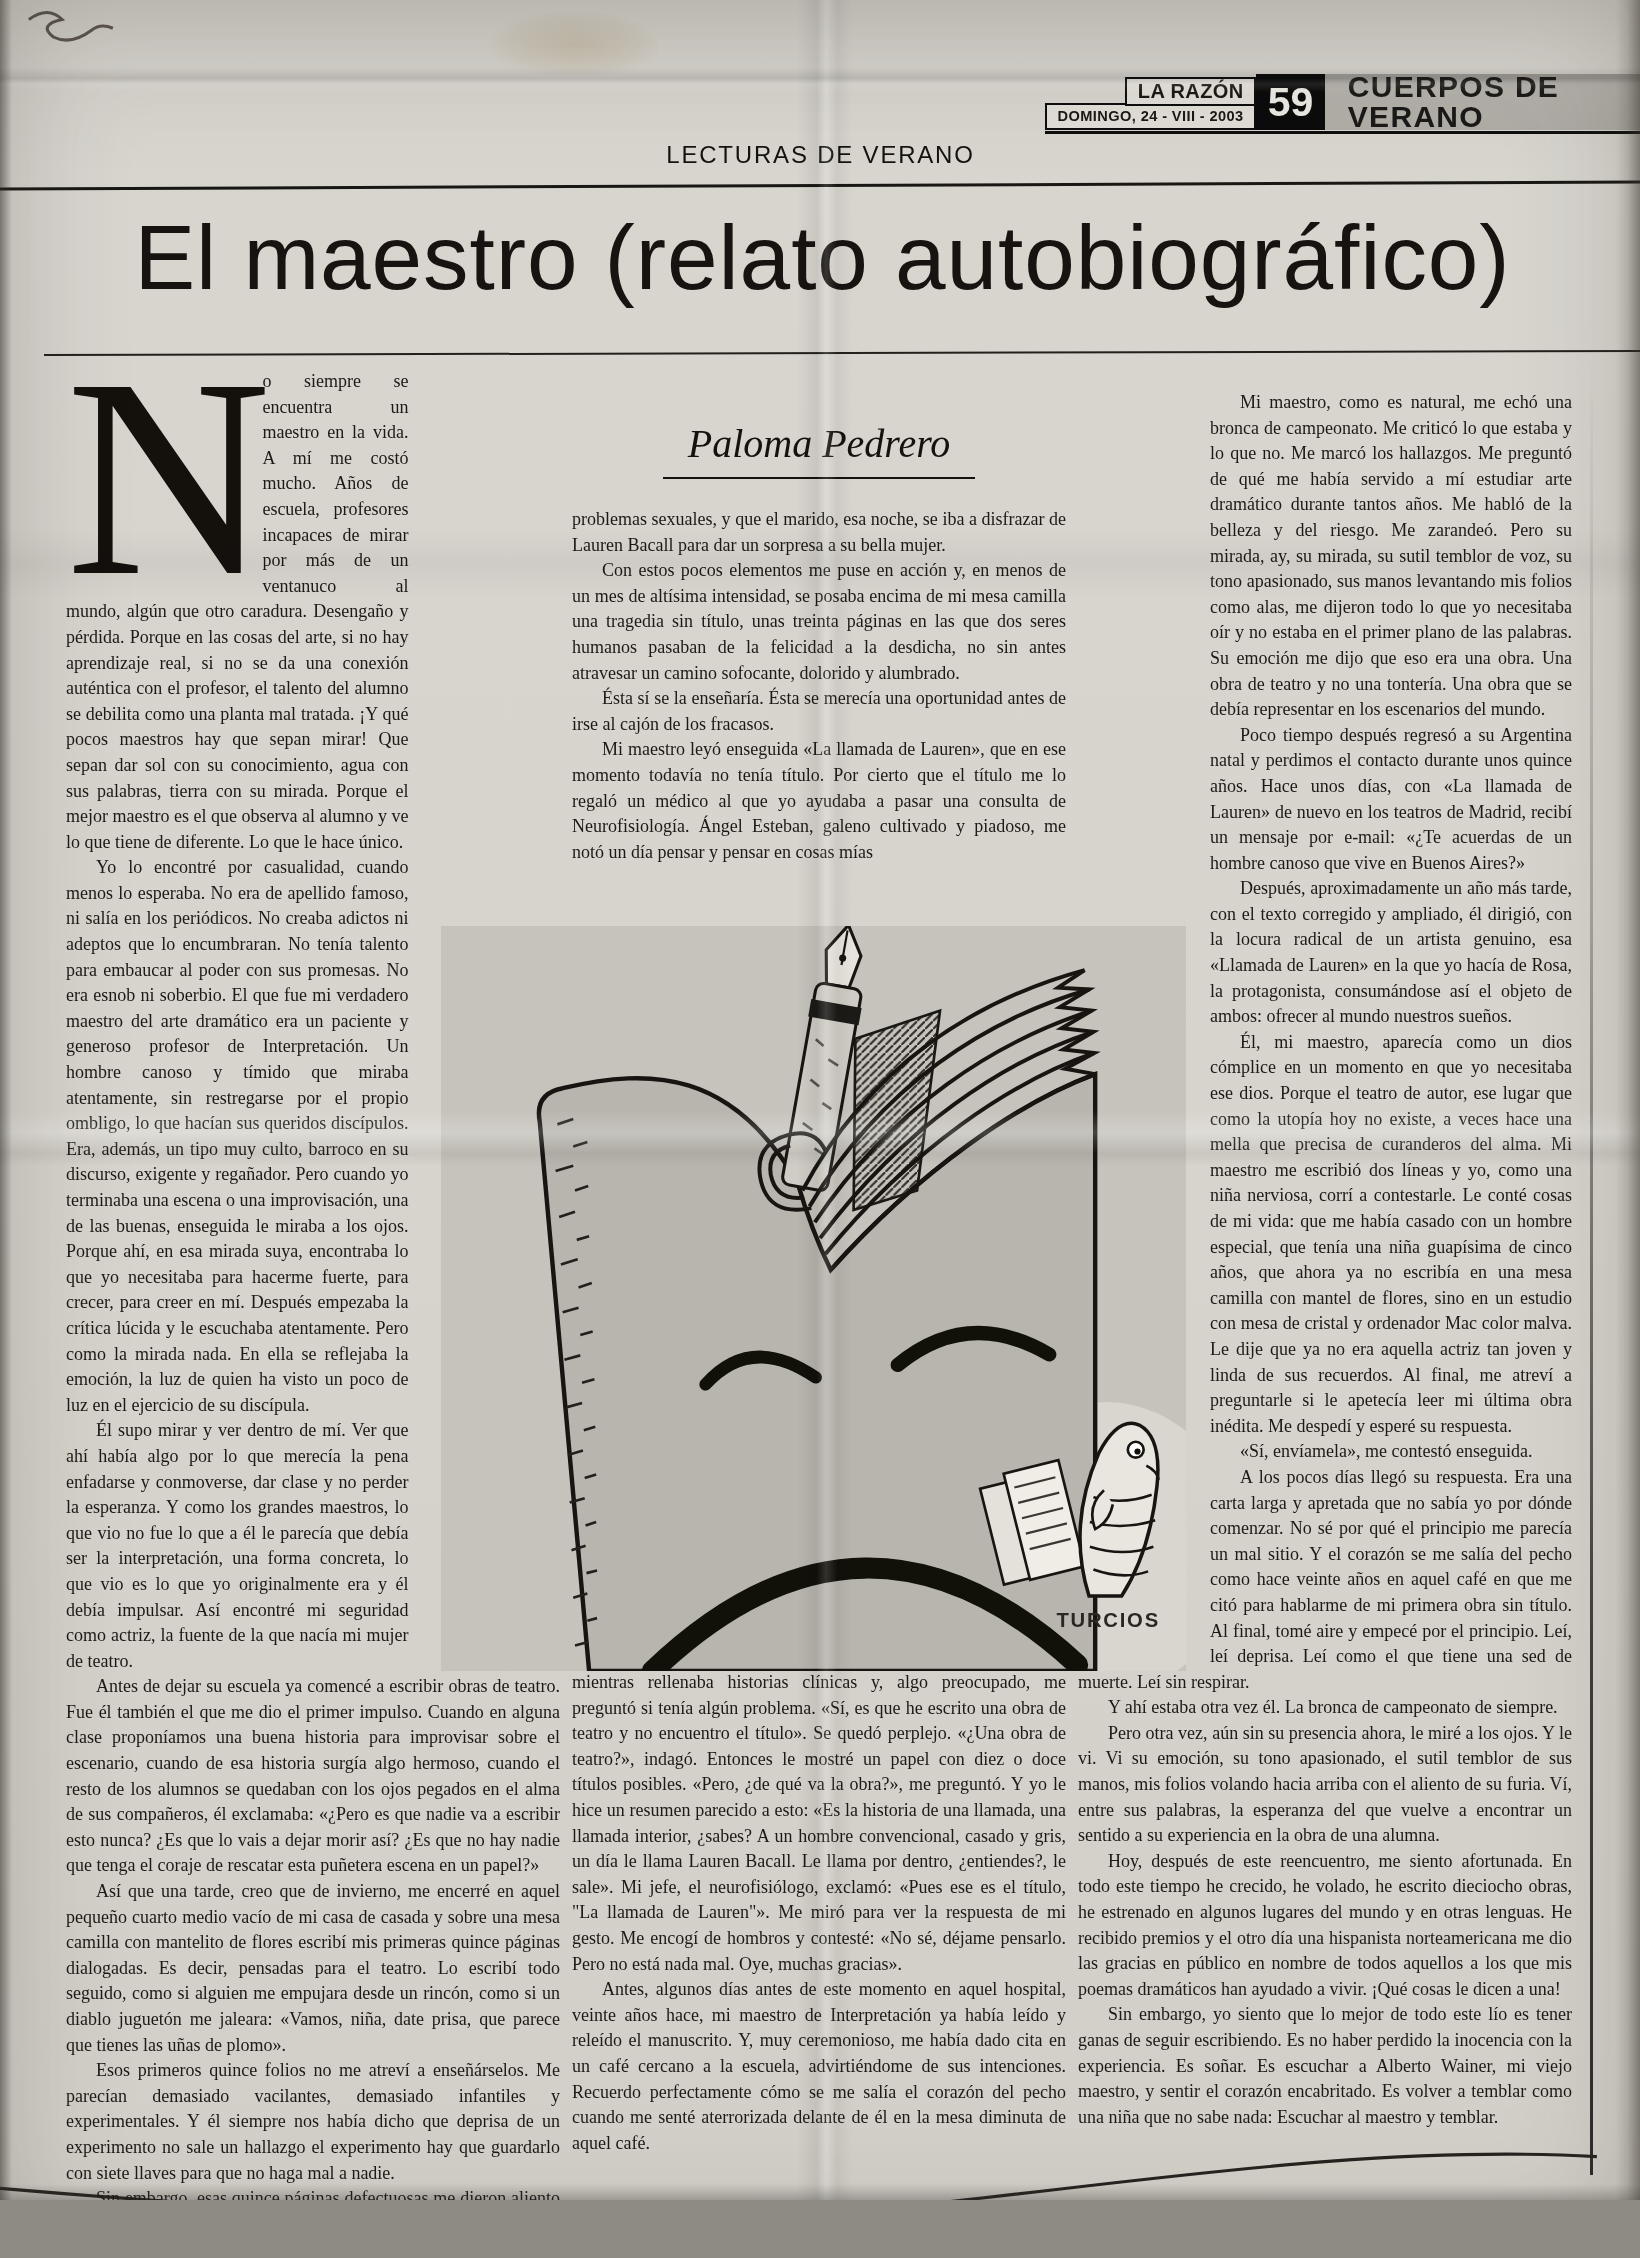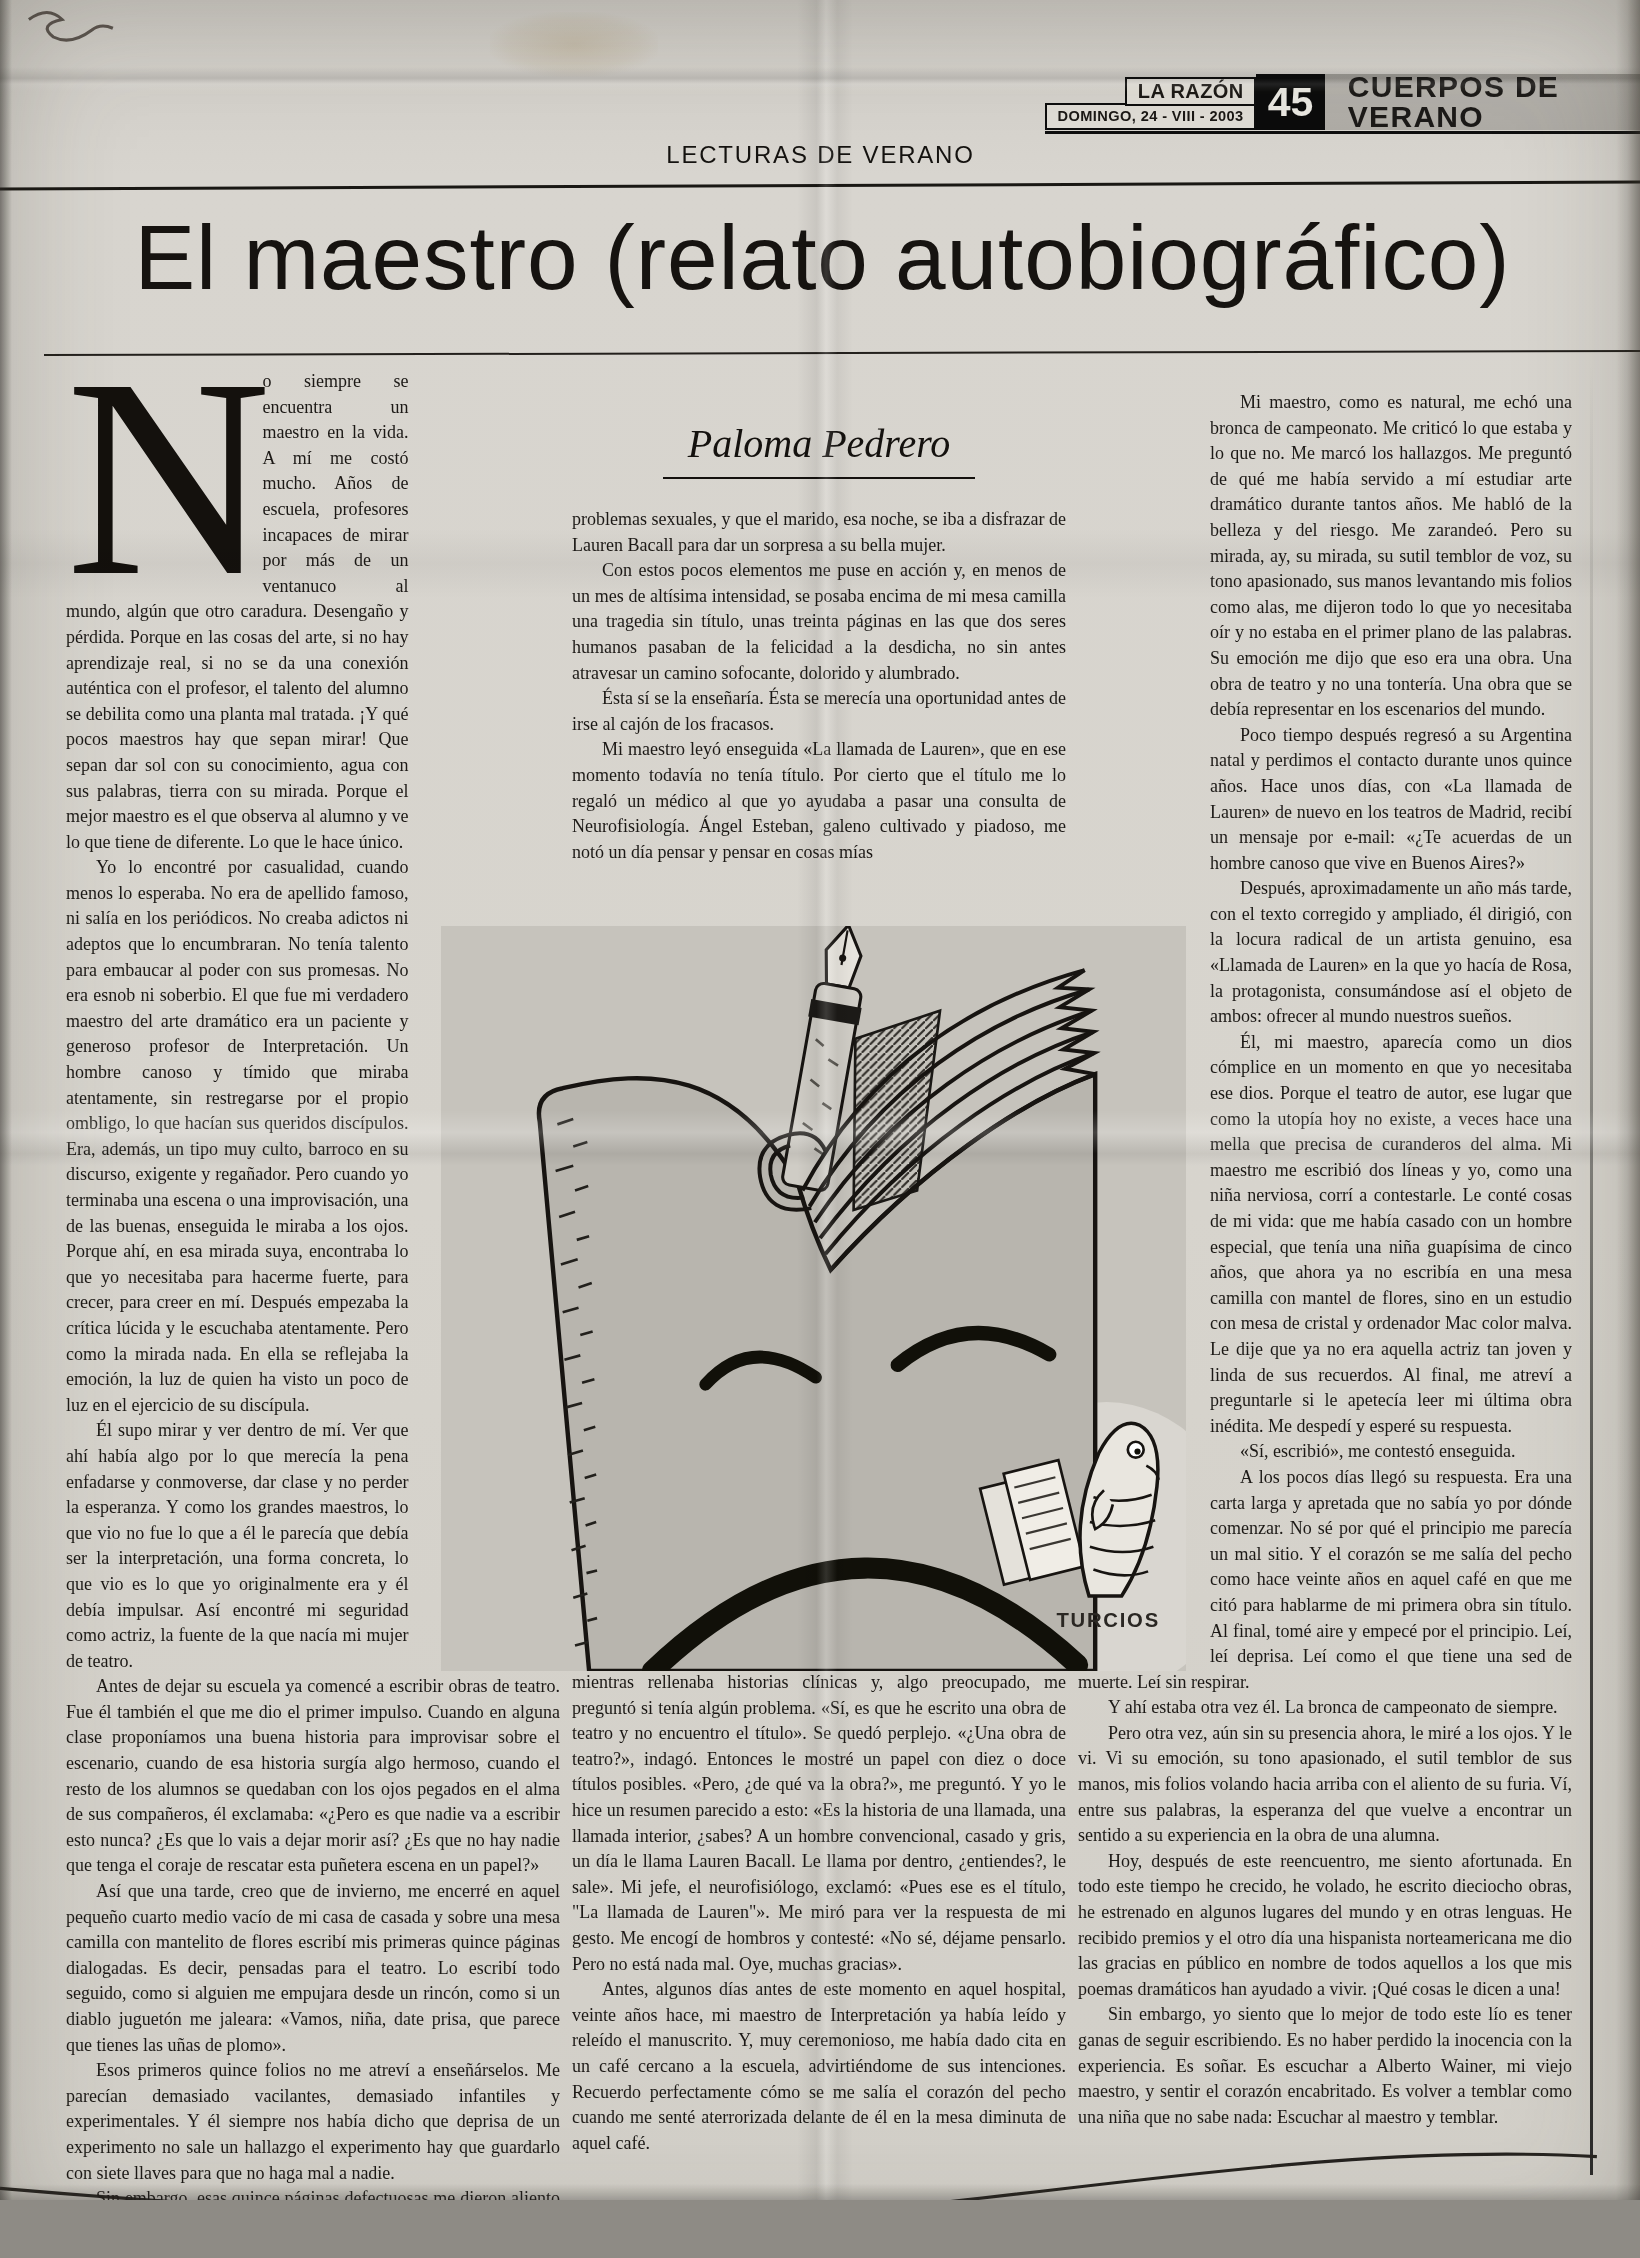--- a/index.html
+++ b/index.html
@@ -71,21 +71,21 @@
 </head>
 <body>
 
 <div id="page">
 
   <div class="abs" id="masthead">
     <div class="mast-left">
       <div class="mast-brand">LA RAZÓN</div>
       <div class="mast-date">DOMINGO, 24 - VIII - 2003</div>
     </div>
-    <div class="mast-num">45</div>
+    <div class="mast-num">59</div>
     <div class="mast-section">CUERPOS DE VERANO</div>
   </div>
   <div class="abs" id="mast-rule"></div>
 
   <div class="abs" id="kicker">LECTURAS DE VERANO</div>
   <div class="abs" id="kicker-rule"></div>
   <h1 class="abs" id="headline" style="margin:0;font-weight:400;">El maestro (relato autobiográfico)</h1>
   <div class="abs" id="headline-rule"></div>
 
   <div class="abs" id="byline">
@@ -116,21 +116,21 @@
       <p class="para">Antes, algunos días antes de este momento en aquel hospital, veinte años hace, mi maestro de Interpretación ya había leído y releído el manuscrito. Y, muy ceremonioso, me había dado cita en un café cercano a la escuela, advirtiéndome de sus intenciones. Recuerdo perfectamente cómo se me salía el corazón del pecho cuando me senté aterrorizada delante de él en la mesa diminuta de aquel café.</p>
     </div>
 
   <div class="abs col" id="col3">
     <div class="cut-left"></div>
     <div>
         <p class="para">Mi maestro, como es natural, me echó una bronca de campeonato. Me criticó lo que estaba y lo que no. Me marcó los hallazgos. Me preguntó de qué me había servido a mí estudiar arte dramático durante tantos años. Me habló de la belleza y del riesgo. Me zarandeó. Pero su mirada, ay, su mirada, su sutil temblor de voz, su tono apasionado, sus manos levantando mis folios como alas, me dijeron todo lo que yo necesitaba oír y no estaba en el primer plano de las palabras. Su emoción me dijo que eso era una obra. Una obra de teatro y no una tontería. Una obra que se debía representar en los escenarios del mundo.</p>
         <p class="para">Poco tiempo después regresó a su Argentina natal y perdimos el contacto durante unos quince años. Hace unos días, con «La llamada de Lauren» de nuevo en los teatros de Madrid, recibí un mensaje por e-mail: «¿Te acuerdas de un hombre canoso que vive en Buenos Aires?»</p>
         <p class="para">Después, aproximadamente un año más tarde, con el texto corregido y ampliado, él dirigió, con la locura radical de un artista genuino, esa «Llamada de Lauren» en la que yo hacía de Rosa, la protagonista, consumándose así el objeto de ambos: ofrecer al mundo nuestros sueños.</p>
         <p class="para">Él, mi maestro, aparecía como un dios cómplice en un momento en que yo necesitaba ese dios. Porque el teatro de autor, ese lugar que como la utopía hoy no existe, a veces hace una mella que precisa de curanderos del alma. Mi maestro me escribió dos líneas y yo, como una niña nerviosa, corrí a contestarle. Le conté cosas de mi vida: que me había casado con un hombre especial, que tenía una niña guapísima de cinco años, que ahora ya no escribía en una mesa camilla con mantel de flores, sino en un estudio con mesa de cristal y ordenador Mac color malva. Le dije que ya no era aquella actriz tan joven y linda de sus recuerdos. Al final, me atreví a preguntarle si le apetecía leer mi última obra inédita. Me despedí y esperé su respuesta.</p>
-        <p class="para">«Sí, escribió», me contestó enseguida.</p>
+        <p class="para">«Sí, envíamela», me contestó enseguida.</p>
         <p class="para">A los pocos días llegó su respuesta. Era una carta larga y apretada que no sabía yo por dónde comenzar. No sé por qué el principio me parecía un mal sitio. Y el corazón se me salía del pecho como hace veinte años en aquel café en que me citó para hablarme de mi primera obra sin título. Al final, tomé aire y empecé por el principio. Leí, leí deprisa. Leí como el que tiene una sed de muerte. Leí sin respirar.</p>
         <p class="para">Y ahí estaba otra vez él. La bronca de campeonato de siempre.</p>
         <p class="para">Pero otra vez, aún sin su presencia ahora, le miré a los ojos. Y le vi. Vi su emoción, su tono apasionado, el sutil temblor de sus manos, mis folios volando hacia arriba con el aliento de su furia. Ví, entre sus palabras, la esperanza del que vuelve a encontrar un sentido a su experiencia en la obra de una alumna.</p>
         <p class="para">Hoy, después de este reencuentro, me siento afortunada. En todo este tiempo he crecido, he volado, he escrito dieciocho obras, he estrenado en algunos lugares del mundo y en otras lenguas. He recibido premios y el otro día una hispanista norteamericana me dio las gracias en público en nombre de todos aquellos a los que mis poemas dramáticos han ayudado a vivir. ¡Qué cosas le dicen a una!</p>
         <p class="para">Sin embargo, yo siento que lo mejor de todo este lío es tener ganas de seguir escribiendo. Es no haber perdido la inocencia con la experiencia. Es soñar. Es escuchar a Alberto Wainer, mi viejo maestro, y sentir el corazón encabritado. Es volver a temblar como una niña que no sabe nada: Escuchar al maestro y temblar.</p>
       </div>
   </div>
 
   <div class="abs" id="figure">
     <svg width="745" height="745" viewBox="0 0 845 845">

